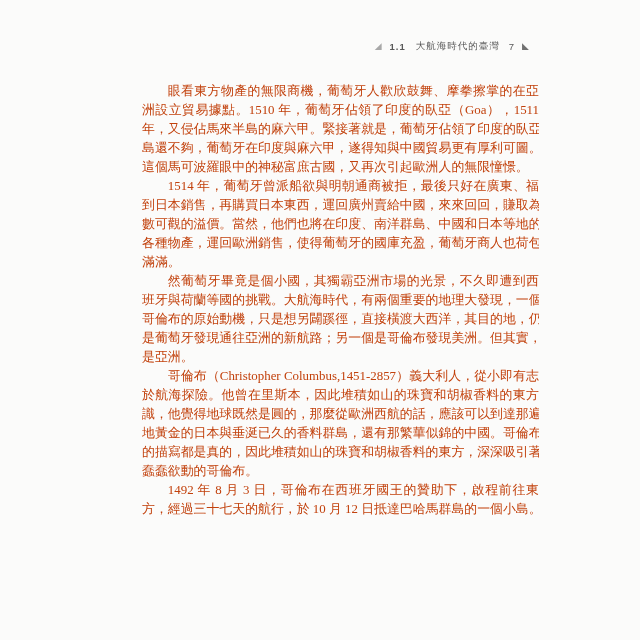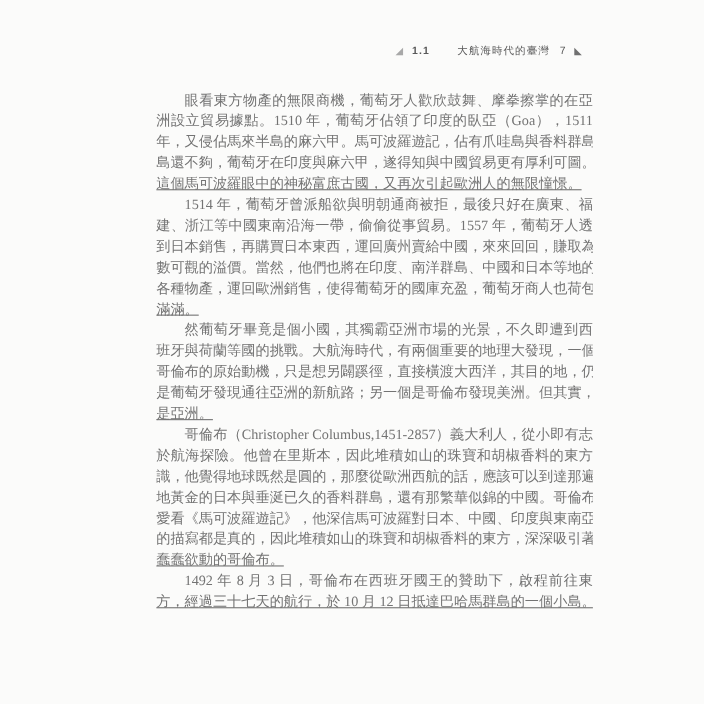--- a/index.html
+++ b/index.html
@@ -19,91 +19,88 @@
     gap:7px;
     font-family:"Liberation Sans","DejaVu Sans",sans-serif;
     font-size:9.5px;
     color:#595959;
     letter-spacing:1px;
     white-space:nowrap;
   }
   .tri{font-size:9px;line-height:1;}
   .tri-left{color:#a8a8a8;}
   .tri-right{color:#707070;}
-  .hdr-num{margin-right:18px;font-weight:bold;}
+  .hdr-num{margin-right:3px;font-weight:bold;}
   .hdr-page{margin-left:2px;}
   .body-text{
     position:absolute;
     left:142px;
     top:82px;
     width:397px;
     font-size:12.9px;
     line-height:19px;
-    color:#737373;
+    color:#c2410c;
     font-weight:400;
   }
   .para{margin:0;padding:0;}
   .line{
     text-align:justify;
     text-align-last:justify;
     height:19px;
     overflow:hidden;
     white-space:nowrap;
   }
   .line.first{text-indent:2em;}
   .line.end{
     text-align-last:left;
     text-align:center;
-    text-decoration:underline;
   }
 </style>
 </head>
 <body>
 
 <div class="page-header">
   <span class="tri tri-left">◢</span>
   <span class="hdr-num">1.1</span>
   <span>大航海時代的臺灣</span>
   <span class="hdr-page">7</span>
   <span class="tri tri-right">◣</span>
 </div>
 
 <div class="body-text">
 
   <div class="para">
     <div class="line first">眼看東方物產的無限商機，葡萄牙人歡欣鼓舞、摩拳擦掌的在亞</div>
     <div class="line">洲設立貿易據點。1510 年，葡萄牙佔領了印度的臥亞（Goa），1511</div>
-    <div class="line">年，又侵佔馬來半島的麻六甲。馬可波羅遊記，佔有爪哇島與香料群島</div>
+    <div class="line">年，又侵佔馬來半島的麻六甲。緊接著就是，葡萄牙佔領了印度的臥亞</div>
     <div class="line">島還不夠，葡萄牙在印度與麻六甲，遂得知與中國貿易更有厚利可圖。</div>
     <div class="line end">這個馬可波羅眼中的神秘富庶古國，又再次引起歐洲人的無限憧憬。</div>
   </div>
 
   <div class="para">
     <div class="line first">1514 年，葡萄牙曾派船欲與明朝通商被拒，最後只好在廣東、福</div>
-    <div class="line">建、浙江等中國東南沿海一帶，偷偷從事貿易。1557 年，葡萄牙人透</div>
     <div class="line">到日本銷售，再購買日本東西，運回廣州賣給中國，來來回回，賺取為</div>
     <div class="line">數可觀的溢價。當然，他們也將在印度、南洋群島、中國和日本等地的</div>
     <div class="line">各種物產，運回歐洲銷售，使得葡萄牙的國庫充盈，葡萄牙商人也荷包</div>
     <div class="line end">滿滿。</div>
   </div>
 
   <div class="para">
     <div class="line first">然葡萄牙畢竟是個小國，其獨霸亞洲市場的光景，不久即遭到西</div>
     <div class="line">班牙與荷蘭等國的挑戰。大航海時代，有兩個重要的地理大發現，一個</div>
     <div class="line">哥倫布的原始動機，只是想另闢蹊徑，直接橫渡大西洋，其目的地，仍</div>
     <div class="line">是葡萄牙發現通往亞洲的新航路；另一個是哥倫布發現美洲。但其實，</div>
     <div class="line end">是亞洲。</div>
   </div>
 
   <div class="para">
     <div class="line first">哥倫布（Christopher Columbus,1451-2857）義大利人，從小即有志</div>
     <div class="line">於航海探險。他曾在里斯本，因此堆積如山的珠寶和胡椒香料的東方</div>
     <div class="line">識，他覺得地球既然是圓的，那麼從歐洲西航的話，應該可以到達那遍</div>
     <div class="line">地黃金的日本與垂涎已久的香料群島，還有那繁華似錦的中國。哥倫布</div>
-    <div class="line">愛看《馬可波羅遊記》，他深信馬可波羅對日本、中國、印度與東南亞</div>
     <div class="line">的描寫都是真的，因此堆積如山的珠寶和胡椒香料的東方，深深吸引著</div>
     <div class="line end">蠢蠢欲動的哥倫布。</div>
   </div>
 
   <div class="para">
     <div class="line first">1492 年 8 月 3 日，哥倫布在西班牙國王的贊助下，啟程前往東</div>
     <div class="line end">方，經過三十七天的航行，於 10 月 12 日抵達巴哈馬群島的一個小島。</div>
   </div>
 
 </div>

